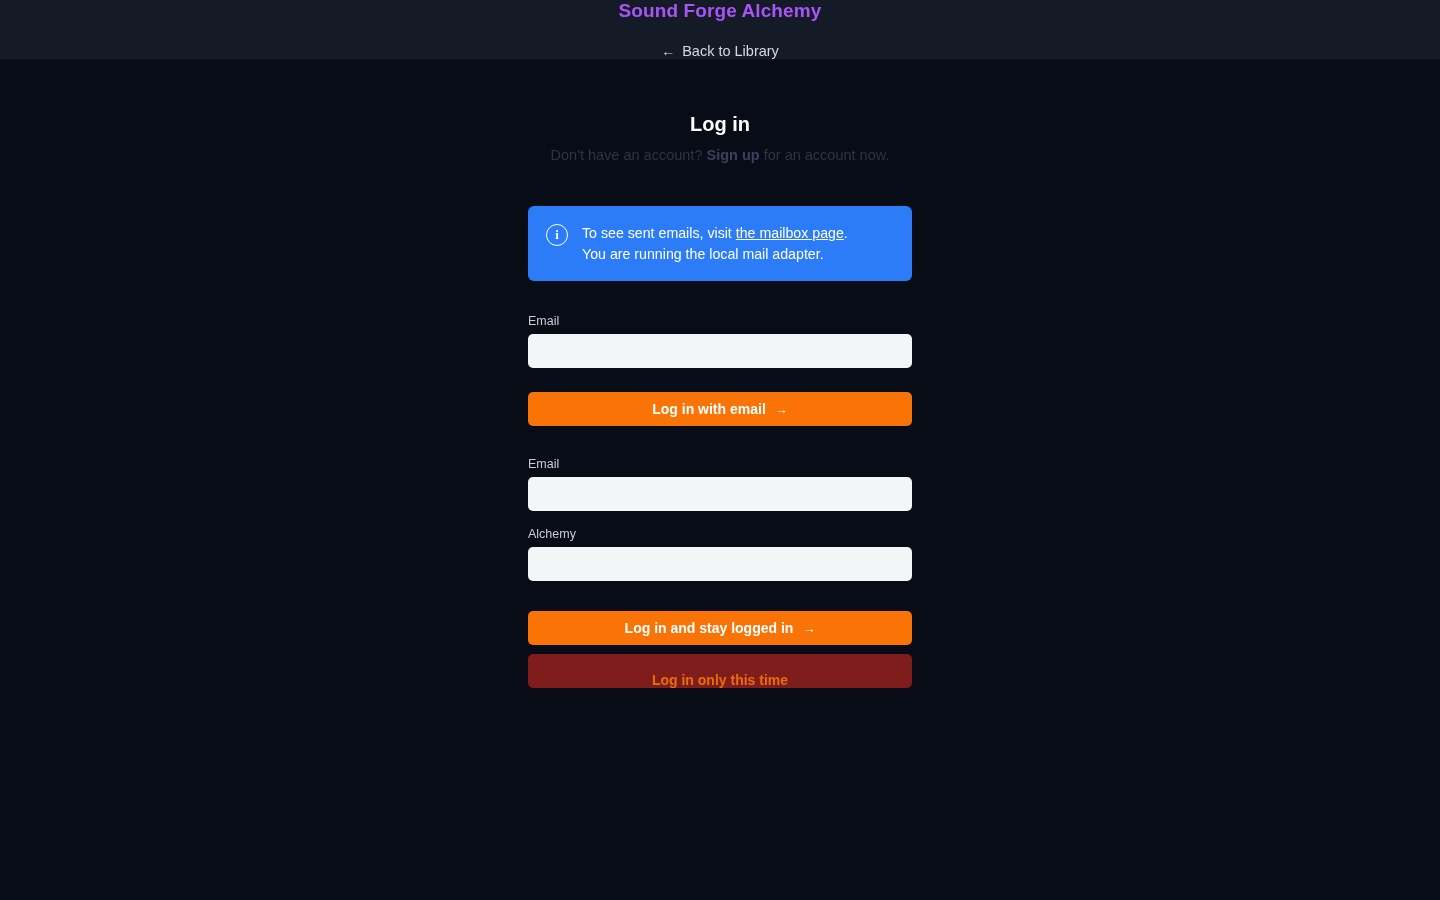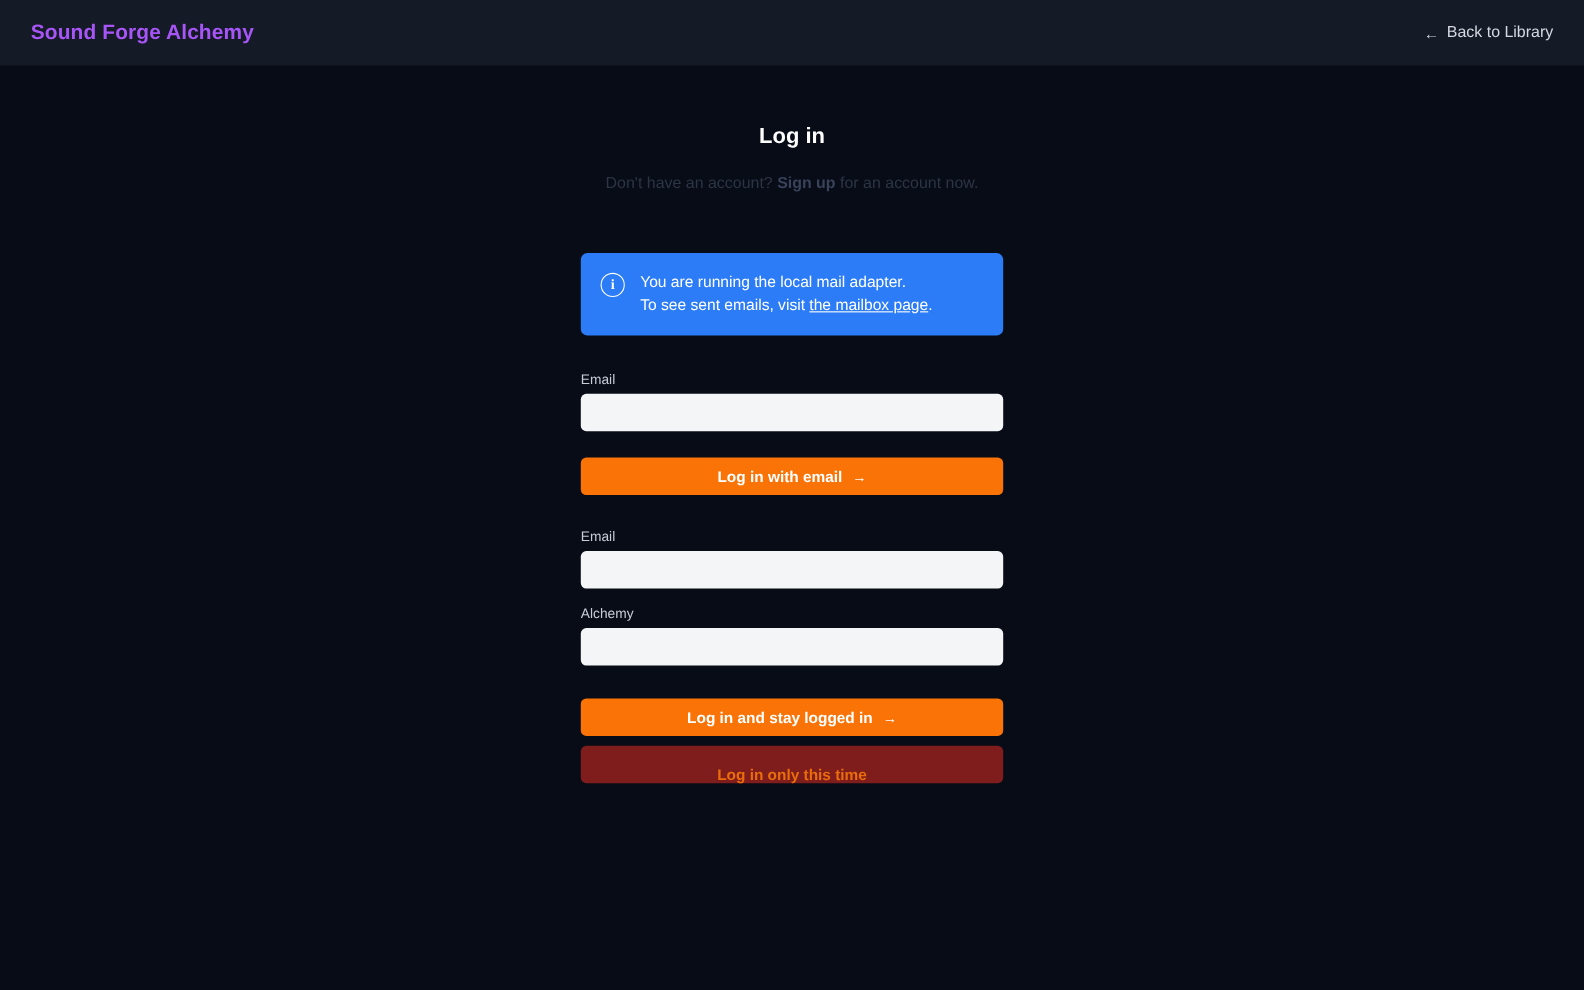--- a/index.html
+++ b/index.html
@@ -14,20 +14,21 @@
 
   
   .topbar {
     height: 60px;
     background: #141a26;
     display: flex;
     align-items: center;
     justify-content: space-between;
     padding: 0 28px;
     border-bottom: 1px solid #0d121c;
+    flex-direction: column;
   }
   .brand {
     font-size: 19px;
     font-weight: bold;
     color: #a855f7;
     letter-spacing: 0.1px;
   }
   .back-link {
     font-size: 14.5px;
     color: #d5d9e2;
@@ -39,21 +40,20 @@
   }
   .back-arrow { font-size: 14px; line-height: 1; }
 
   
   .page {
     height: 840px;
     display: flex;
     flex-direction: column;
     align-items: center;
     padding-top: 50px;
-    gap: 12px;
   }
 
   .title {
     font-size: 20px;
     font-weight: bold;
     color: #ffffff;
     line-height: 1.4;
   }
   .subtitle {
     margin-top: 7px;
@@ -189,25 +189,25 @@
     <span>Don't have an account?</span>
     <span class="signup">Sign up</span>
     <span>for an account now.</span>
   </div>
 
   <div class="form-col">
 
     <div class="banner">
       <div class="banner-icon">i</div>
       <div class="banner-text">
-        <div>You are running the local mail adapter.</div>
         <div>
           <span>To see sent emails, visit</span>
           <a>the mailbox page</a><span>.</span>
         </div>
+        <div>You are running the local mail adapter.</div>
       </div>
     </div>
 
     <div class="group-email-top">
       <div class="field-label">Email</div>
       <input class="text-input" type="email" value="" style="">
     </div>
 
     <button class="btn btn-primary btn-login-email">
       <span>Log in with email</span>

